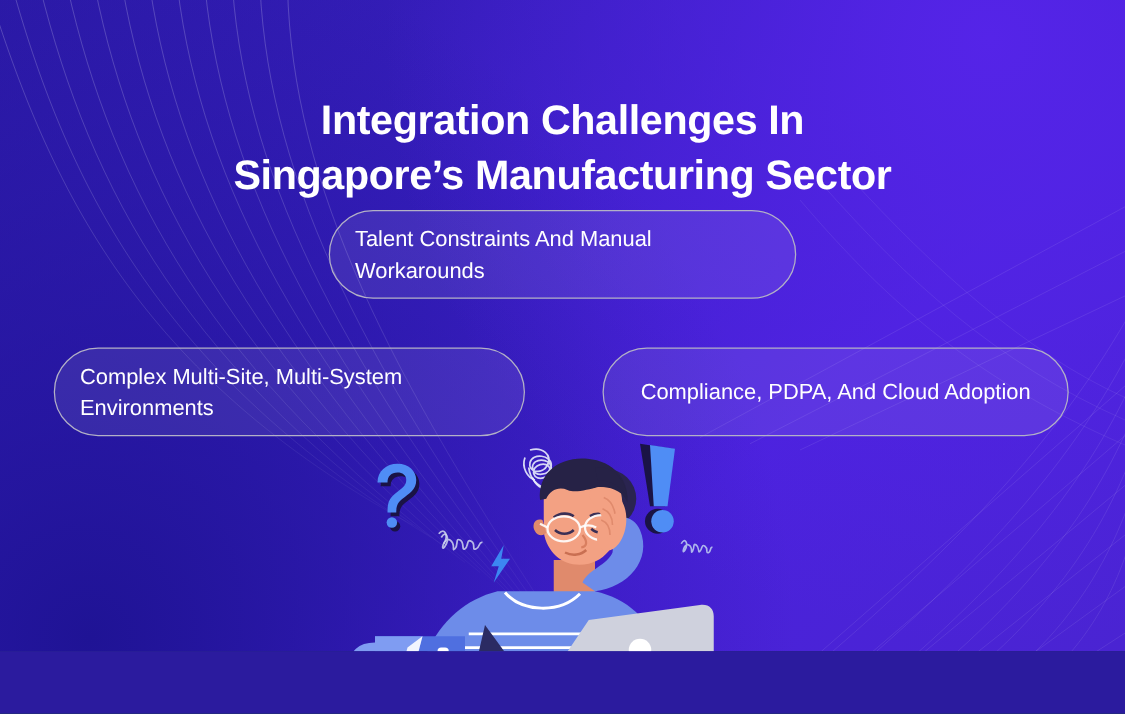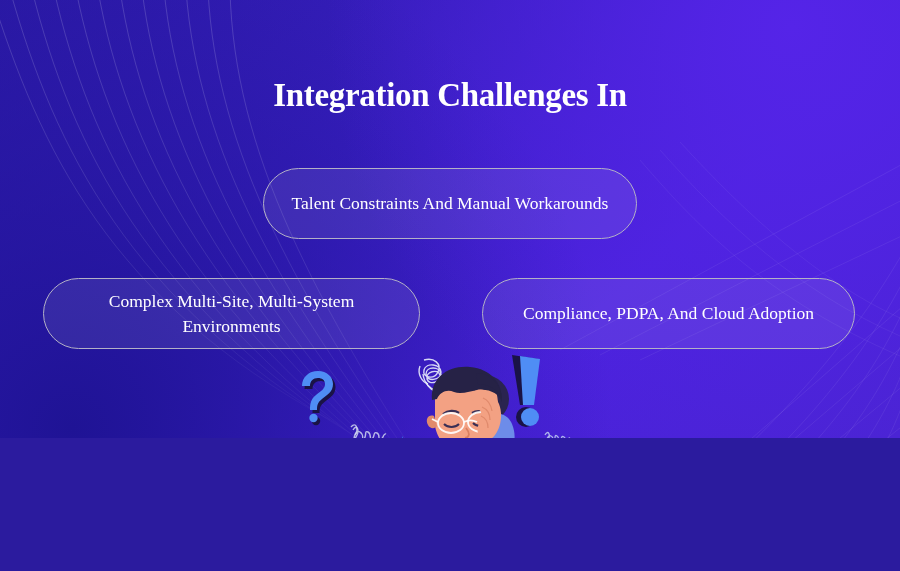--- a/index.html
+++ b/index.html
@@ -4,23 +4,23 @@
 <title>Integration Challenges Infographic</title>
 <style>
   html, body {
     margin: 0;
     padding: 0;
     background: #2b1b9e;
   }
   #canvas {
     position: relative;
     width: 900px;
-    height: 438px;
+    height: 521px;
     overflow: hidden;
-    font-family: Liberation Serif, serif;
+    font-family: Liberation Sans, sans-serif;
     background: #14532d;
   }
   
   .bg-gradient {
     position: absolute;
     inset: 0;
     background:
       radial-gradient(circle at 88% 6%, #5524e8 0%, rgba(85,36,232,0) 52%),
       radial-gradient(circle at 8% 98%, #1f1395 0%, rgba(31,19,149,0) 58%),
       linear-gradient(138deg, #2c1aa8 0%, #3a1fc4 42%, #4a22dc 68%, #4a24d2 100%);
@@ -48,21 +48,21 @@
   .pill {
     position: absolute;
     box-sizing: border-box;
     border: 1.6px solid #b3b1c6;
     border-radius: 42px;
     background: rgba(255,255,255,0.085);
     color: #ffffff;
     display: flex;
     align-items: center;
     justify-content: center;
-    text-align: center;
+    text-align: left;
     font-size: 17.5px;
     line-height: 1.42;
     padding: 0 20px;
   }
   .pill-1 { left: 263px; top: 168px; width: 374px; height: 71px; }
   .pill-2 { left: 43px;  top: 278px; width: 377px; height: 71px; }
   .pill-3 { left: 482px; top: 278px; width: 373px; height: 71px; }
   .pill-text { display: block; }
 
   
@@ -123,20 +123,21 @@
     </g>
     <g fill="none" stroke="#ffffff" stroke-opacity="0.07" stroke-width="0.8">
       <path d="M640,160 C 700,230 770,300 900,356"></path>
       <path d="M660,150 C 724,222 796,290 900,336"></path>
       <path d="M680,142 C 746,214 820,282 900,318"></path>
     </g>
   </svg>
 
   <h1 class="title">
     <span class="title-line">Integration Challenges In</span>
+    <span class="title-line">Singapore’s Manufacturing Sector</span>
   </h1>
 
   <div class="pill pill-1">
     <span class="pill-text">Talent Constraints And Manual Workarounds</span>
   </div>
   <div class="pill pill-3">
     <span class="pill-text">Compliance, PDPA, And Cloud Adoption</span>
   </div>
   <div class="pill pill-2">
     <span class="pill-text">Complex Multi-Site, Multi-System Environments</span>

